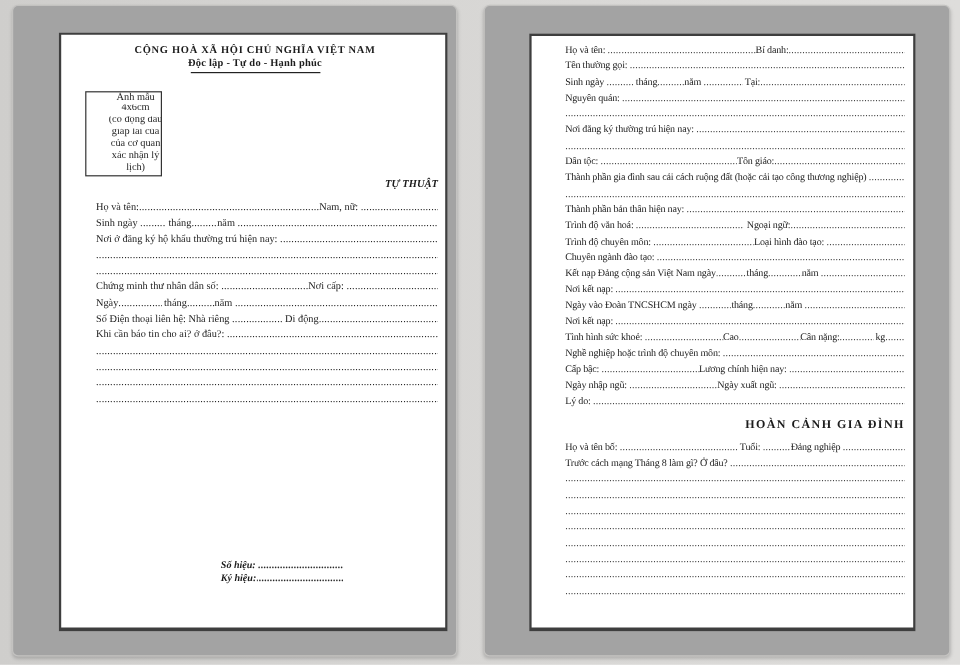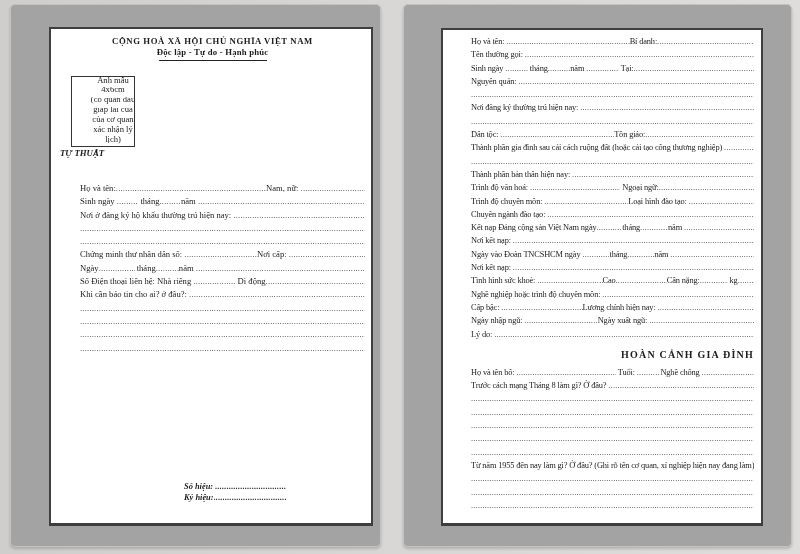--- a/index.html
+++ b/index.html
@@ -29,21 +29,21 @@
   .nat-sub{text-align:center;font-weight:bold;font-size:8.7px;letter-spacing:0.2px;line-height:11px;}
   .nat-rule{width:108px;border-top:1.5px solid #222;margin:2px auto 0 auto;height:0;}
 
   .photo-box{
     box-sizing:border-box;width:64px;height:71px;border:1.5px solid #333;
     margin:15px 0 0 11px;display:flex;flex-direction:column;justify-content:center;
   }
   .photo-box .line{justify-content:center;height:8.9px;line-height:8.9px;font-size:7.3px;}
 
   .doc-title{text-align:center;font-weight:bold;font-size:16px;letter-spacing:0.4px;margin-top:4px;line-height:18px;}
-  .doc-subtitle{text-align:left;font-weight:bold;font-style:italic;font-size:8.8px;margin:1px 0 24px 0;line-height:10px;}
+  .doc-subtitle{text-align:right;font-weight:bold;font-style:italic;font-size:8.8px;margin:1px 0 8px 0;line-height:10px;}
 
   .lines .line{height:13.3px;line-height:13.3px;font-size:8.6px;}
   .sheet.right .lines .line{font-size:8.4px;}
   .sheet.right .lines .t{letter-spacing:-0.15px;}
 
   .line{display:flex;align-items:flex-end;white-space:nowrap;overflow:hidden;padding-left:20px;}
   .t{flex-shrink:0;white-space:pre;}
   .leader{
     flex-grow:1;flex-basis:0;min-width:4px;overflow:hidden;white-space:nowrap;
     color:#2a2a2a;letter-spacing:0.2px;
@@ -69,21 +69,21 @@
       <div class="nat-rule"></div>
 
       <div class="photo-box lines">
           <div class="line">
             <span class="t">Ảnh mẫu</span>
           </div>
           <div class="line">
             <span class="t">4x6cm</span>
           </div>
           <div class="line">
-            <span class="t">(có quán dấu</span>
+            <span class="t">(có động dấu</span>
           </div>
           <div class="line">
             <span class="t">giáp lai của</span>
           </div>
           <div class="line">
             <span class="t">của cơ quan</span>
           </div>
           <div class="line">
             <span class="t">xác nhận lý</span>
           </div>
@@ -297,21 +297,21 @@
         </div>
 
       <div class="family-heading">HOÀN CẢNH GIA ĐÌNH</div>
 
       <div class="lines">
           <div class="line">
             <span class="t">Họ và tên bố: </span>
             <span class="leader" style="flex-grow: 38;">............................................................................................................................................................................................................................................................................................................</span>
             <span class="t"> Tuổi: </span>
             <span class="leader" style="flex-grow: 9;">............................................................................................................................................................................................................................................................................................................</span>
-            <span class="t">Nghề chống </span>
+            <span class="t">Đảng nghiệp </span>
             <span class="leader" style="flex-grow: 20;">............................................................................................................................................................................................................................................................................................................</span>
           </div>
           <div class="line">
             <span class="t">Trước cách mạng Tháng 8 làm gì? Ở đâu? </span>
             <span class="leader" style="flex-grow: 48;">............................................................................................................................................................................................................................................................................................................</span>
           </div>
           <div class="line">
             <span class="leader" style="flex-grow: 166;">............................................................................................................................................................................................................................................................................................................</span>
           </div>
           <div class="line">
@@ -320,23 +320,20 @@
           <div class="line">
             <span class="leader" style="flex-grow: 38;">............................................................................................................................................................................................................................................................................................................</span>
           </div>
           <div class="line">
             <span class="leader" style="flex-grow: 166;">............................................................................................................................................................................................................................................................................................................</span>
           </div>
           <div class="line">
             <span class="leader" style="flex-grow: 166;">............................................................................................................................................................................................................................................................................................................</span>
           </div>
           <div class="line">
-            <span class="t">Từ năm 1955 đến nay làm gì? Ở đâu? (Ghi rõ tên cơ quan, xí nghiệp hiện nay đang làm)</span>
-          </div>
-          <div class="line">
             <span class="leader" style="flex-grow: 166;">............................................................................................................................................................................................................................................................................................................</span>
           </div>
           <div class="line">
             <span class="leader" style="flex-grow: 166;">............................................................................................................................................................................................................................................................................................................</span>
           </div>
           <div class="line">
             <span class="leader" style="flex-grow: 166;">............................................................................................................................................................................................................................................................................................................</span>
           </div>
         </div>
     </div>

